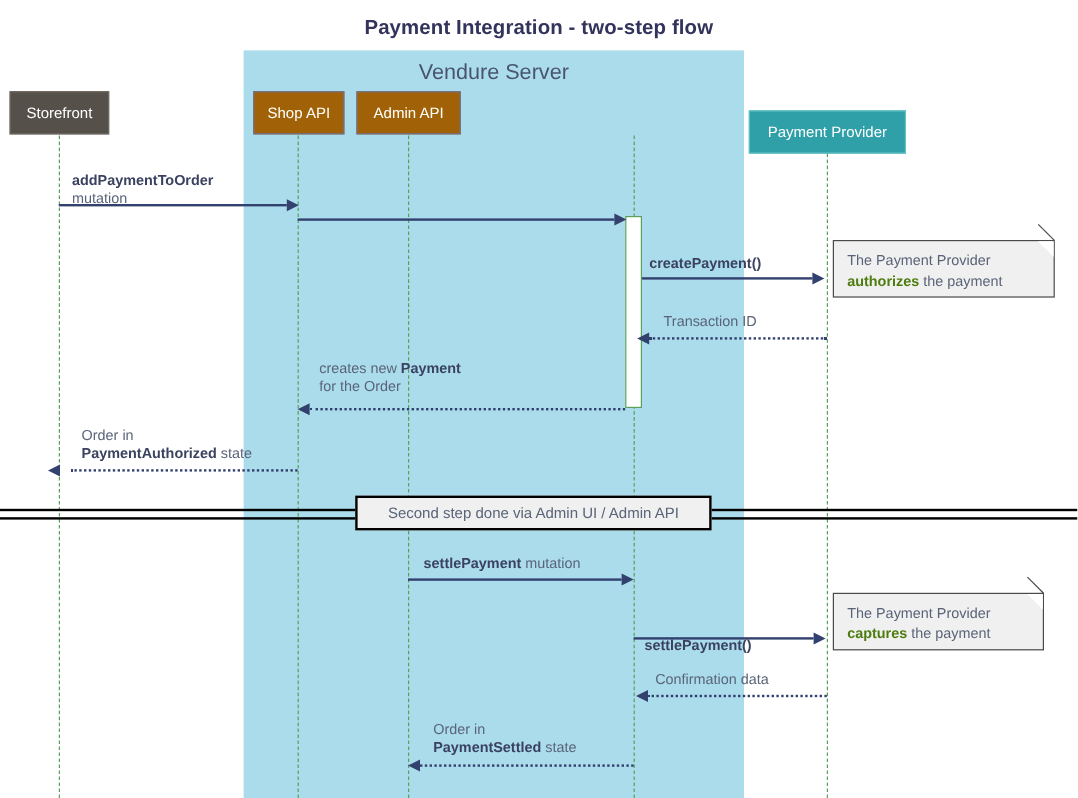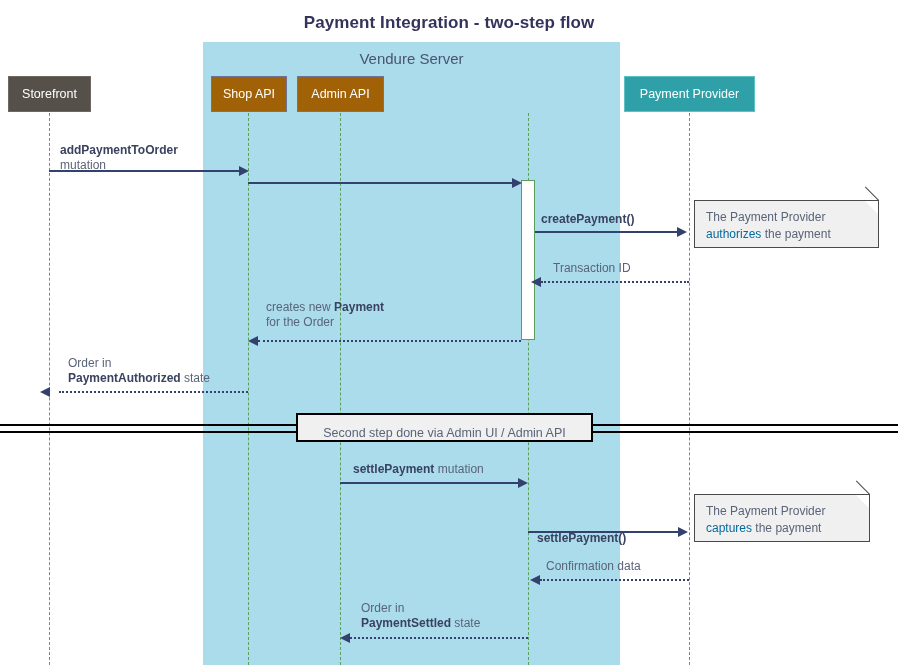--- a/index.html
+++ b/index.html
@@ -39,21 +39,21 @@
     width: 417px;
     height: 623px;
     background: #aadcec;
   }
   .group-label {
     position: absolute;
     left: 203px;
     top: 50px;
     width: 417px;
     text-align: center;
-    font-size: 15px;
+    font-size: 18px;
     color: #4a5470;
   }
 
   
   .lifeline {
     position: absolute;
     top: 113px;
     width: 0;
     height: 552px;
     border-left: 1.5px dashed #5aa05a;
@@ -122,21 +122,21 @@
     position: absolute;
     background: #f0f0f0;
     border: 1px solid #4a4a4a;
     box-sizing: border-box;
     font-size: 12px;
     color: #5a6478;
     line-height: 17px;
     padding: 8px 10px 8px 11px;
     white-space: nowrap;
   }
-  .note b { color: #0369a1; font-weight: normal; }
+  .note b { color: #4d7c0f; font-weight: bold; }
   .note-fold {
     position: absolute;
     top: 0; right: 0;
     width: 0; height: 0;
     border-left: 13px solid transparent;
     border-top: 13px solid #ffffff;
   }
   .note-fold-line {
     position: absolute;
     top: -1px; right: -1px;
@@ -185,21 +185,21 @@
 
   <div class="participant p-storefront" style="left:8px;  width:83px;">
     <span>Storefront</span>
   </div>
   <div class="participant p-api" style="left:211px; width:76px;">
     <span>Shop API</span>
   </div>
   <div class="participant p-api" style="left:297px; width:87px;">
     <span>Admin API</span>
   </div>
-  <div class="participant p-provider" style="left:624px; width:131px;">
+  <div class="participant p-provider" style="left:624px; width:131px;margin-top:16px;">
     <span>Payment Provider</span>
   </div>
 
   <div class="activation" style="left:521px; top:180px; width:14px; height:160px;"></div>
 
   <div class="msg-label" style="left:60px; top:143px;">
     <b>addPaymentToOrder</b><br>
     <span>mutation</span>
   </div>
   <div class="msg-line" style="left:49px; top:170px; width:190px;"></div>
@@ -229,21 +229,21 @@
 
   <div class="msg-label" style="left:68px; top:356px;">
     <span>Order in</span><br>
     <b>PaymentAuthorized</b><span> state</span>
   </div>
   <div class="msg-line dotted" style="left:59px; top:391px; width:189px;"></div>
   <div class="arrow-head arrow-left" style="left:40px; top:387px;"></div>
 
   <div class="divider-line" style="top:424px;"></div>
   <div class="divider-line" style="top:431px;"></div>
-  <div class="divider-box" style="left:296px; top:413px; width:297px; height:29px;align-items:flex-end;">
+  <div class="divider-box" style="left:296px; top:413px; width:297px; height:29px;">
     <span>Second step done via Admin UI / Admin API</span>
   </div>
 
   <div class="msg-label" style="left:353px; top:462px;">
     <b>settlePayment</b><span> mutation</span>
   </div>
   <div class="msg-line" style="left:340px; top:482px; width:178px;"></div>
   <div class="arrow-head arrow-right" style="left:518px; top:478px;"></div>
 
   <div class="msg-label" style="left:537px; top:511px;margin-top:20px;">

